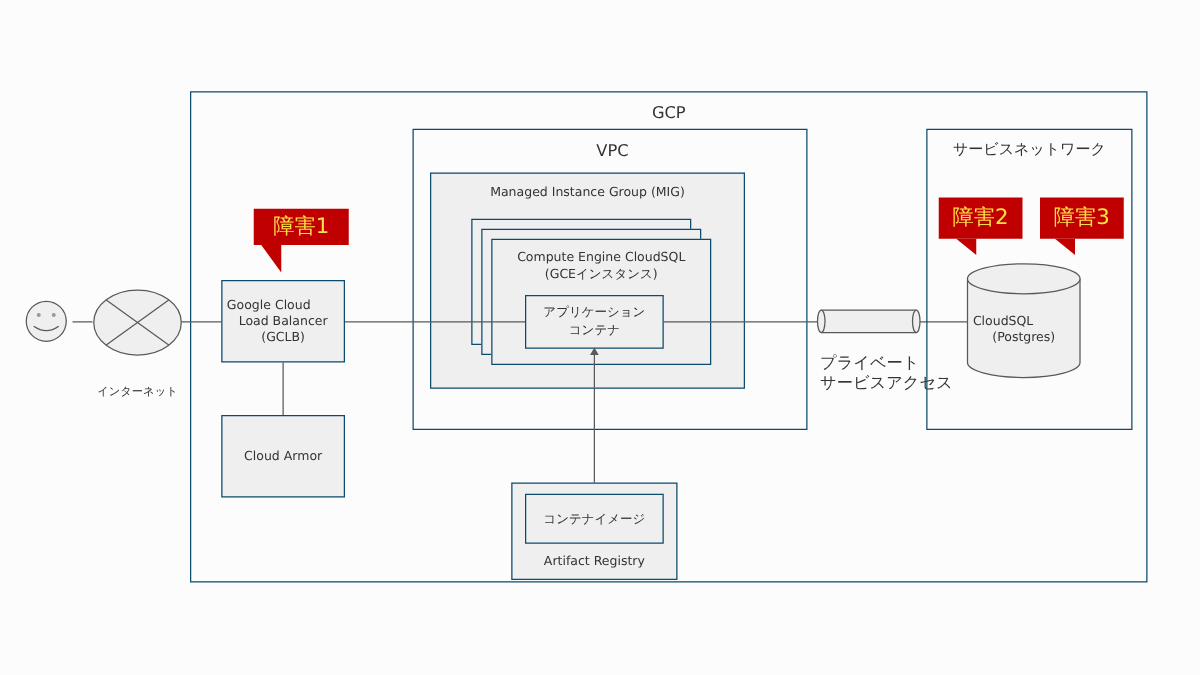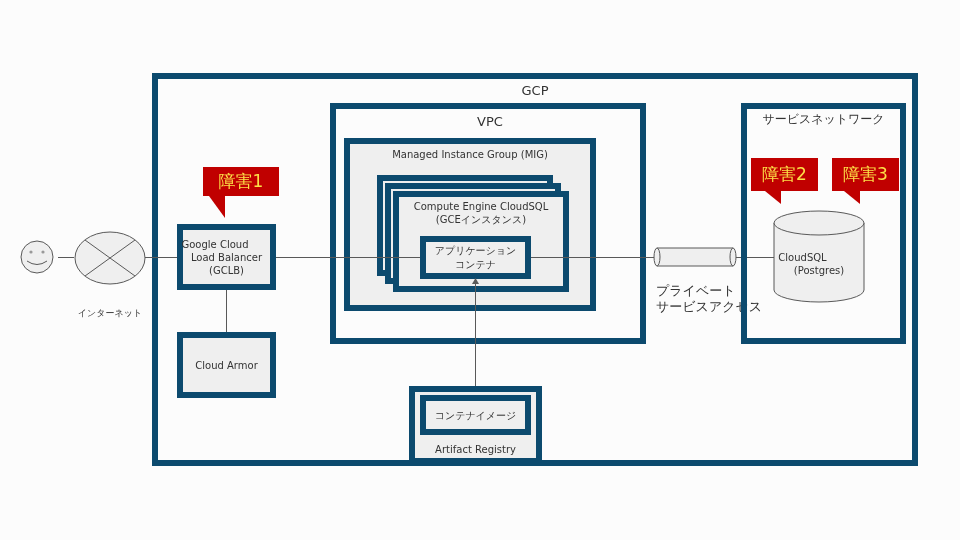--- a/index.html
+++ b/index.html
@@ -1,19 +1,19 @@
 <!DOCTYPE html>
 <html><head>
   <meta charset="utf-8">
   <style>
     html, body { margin:0; padding:0; }
     body { width:960px; height:540px; background:#fcfcfc; position:relative; overflow:hidden;
       font-family:"DejaVu Sans", sans-serif; color:#333; }
     .abs { position:absolute; box-sizing:border-box;text-align:center; }
-    .box { border:6px solid #0c4a6e; }
+    .box { border:1px solid #0c4a6e; }
     .fill { background:#efefef; }
     .center { display:flex; align-items:center; justify-content:center; text-align:center; }
     .line { position:absolute; background:#595959; }
     .t10 { font-size:10px; line-height:13px; }
     .t12 { font-size:12px; line-height:15px; }
     .badge { position:absolute; background:#c00000; color:#fde047; font-size:17px; line-height:28px;
       text-align:center; font-family:"DejaVu Sans", sans-serif; }
     .badge .tail { position:absolute; width:0; height:0; border-style:solid; }
     svg { position:absolute; overflow:visible; }
   </style>

